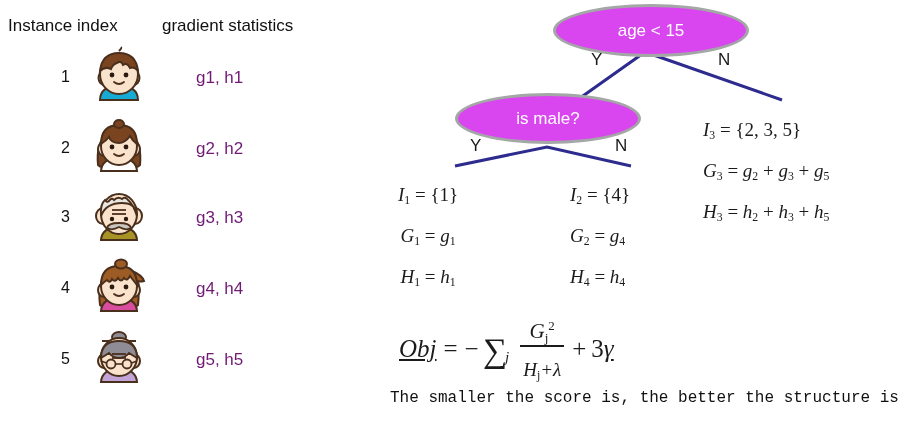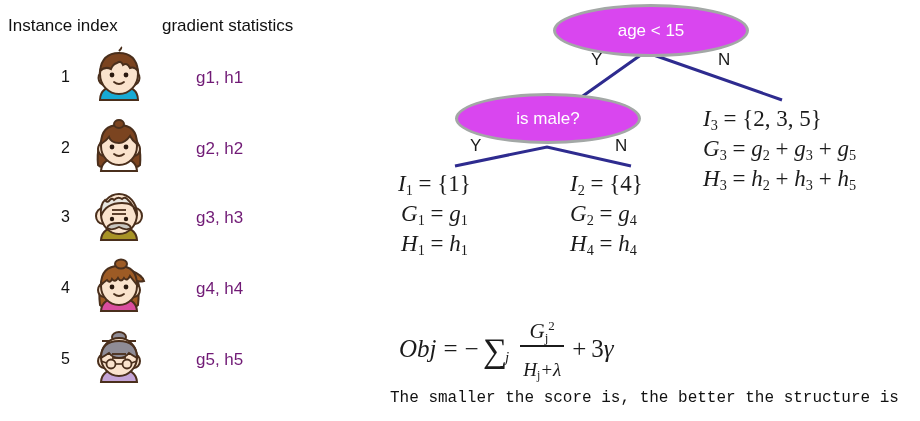--- a/index.html
+++ b/index.html
@@ -86,23 +86,24 @@
   #lbl-male-n   { left: 615px; top: 136px; }
 
   
   .math {
     position: absolute;
     font-family: "Liberation Serif", serif;
     color: #1b1b1b;
     white-space: nowrap;
   }
   .mrow {
-    font-size: 23px;
+    font-size: 19px;
     line-height: 30px;
     font-style: italic;
+    margin-top: 11px;
   }
   .mrow .op, .mrow .brace, .mrow .num { font-style: normal; }
   sub {
     font-size: 0.62em;
     font-style: normal;
     vertical-align: -0.28em;
     line-height: 0;
   }
   sup {
     font-size: 0.62em;
@@ -119,21 +120,21 @@
     position: absolute;
     left: 399px;
     top: 318px;
     font-family: "Liberation Serif", serif;
     font-size: 25px;
     color: #1b1b1b;
     display: flex;
     align-items: center;
     white-space: nowrap;
   }
-  #blk-obj .it { font-style: italic; }
+  #blk-obj .it { font-style: italic; text-decoration: underline; }
   #blk-obj .sigma {
     font-size: 34px;
     font-style: normal;
     margin: 0 1px 0 4px;
     position: relative;
     top: 2px;
   }
   #blk-obj .sigsub {
     font-size: 15px;
     font-style: italic;

